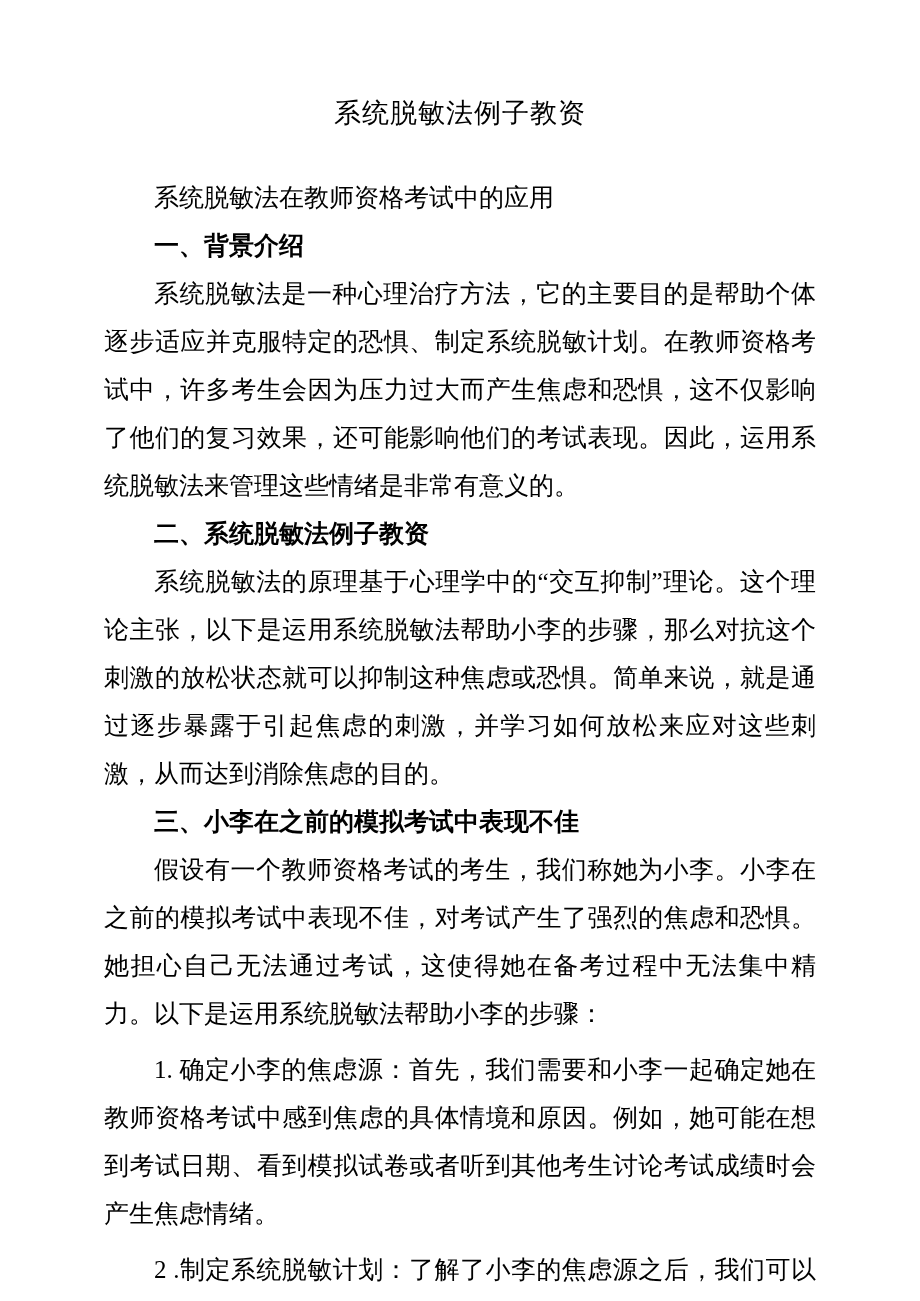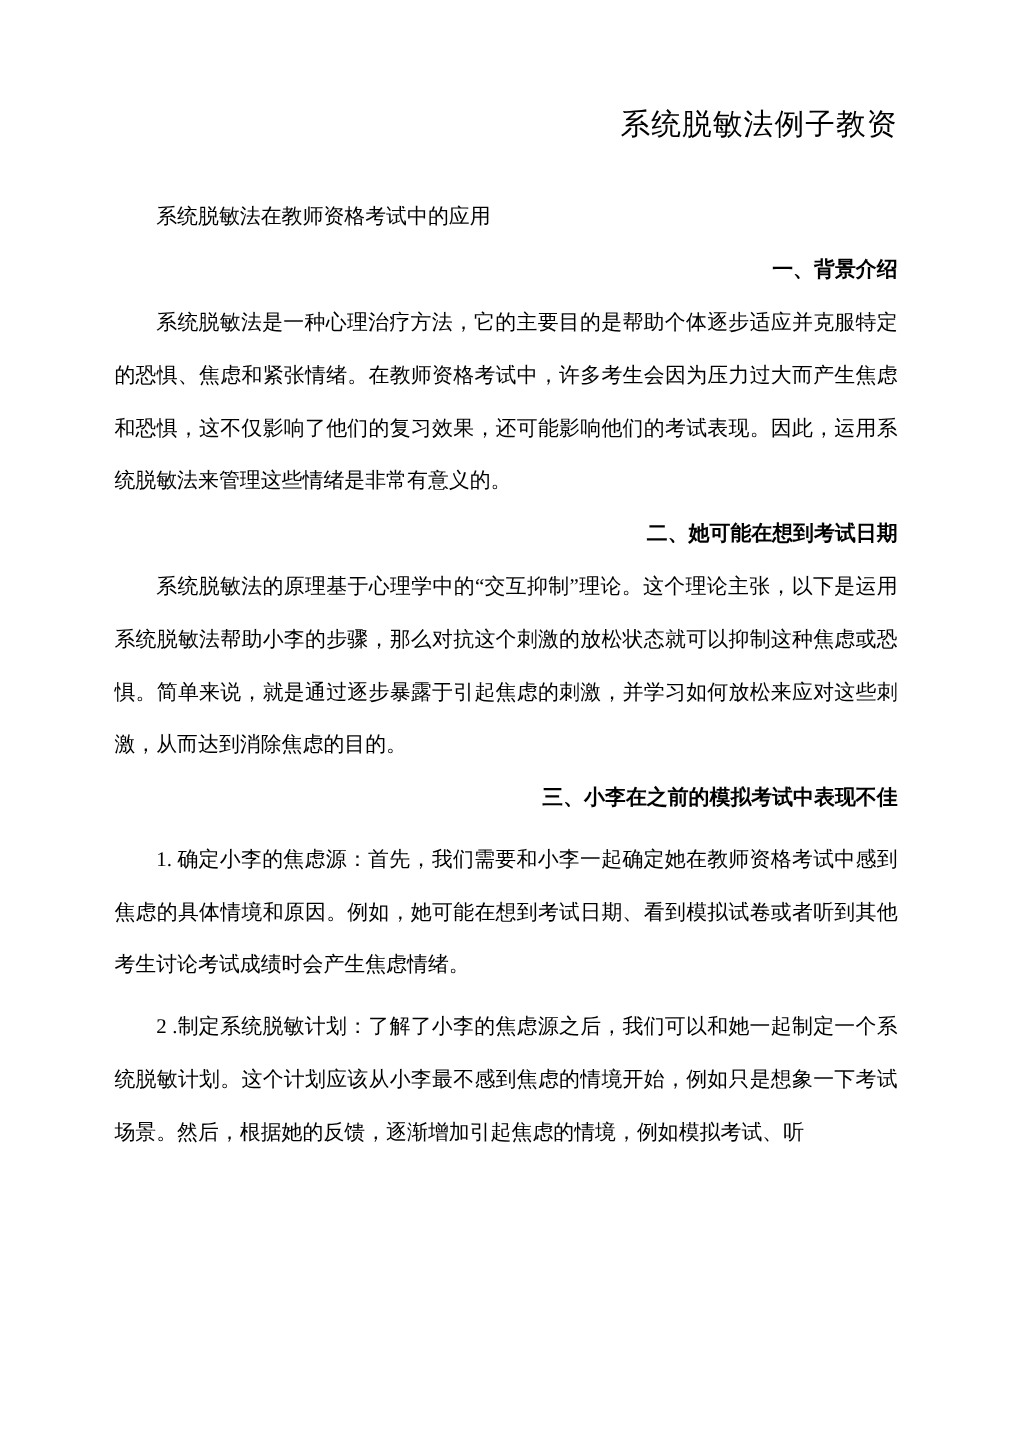--- a/index.html
+++ b/index.html
@@ -15,61 +15,62 @@
     color: #000000;
   }
   .page {
     box-sizing: border-box;
     width: 920px;
     height: 1301px;
     padding: 92px 104px 0 104px;
     background: #ffffff;
   }
   .doc-title {
-    text-align: right;
+    text-align: center;
     font-size: 27px;
     font-weight: 400;
     line-height: 42px;
     margin: 0 0 40px 0;
     letter-spacing: 1px;
   }
   .para, .heading {
-    font-size: 19px;
+    font-size: 25px;
     line-height: 48px;
     margin: 0;
     text-align: justify;
     text-justify: inter-character;
     text-indent: 2em;
     word-break: break-all;
   }
   .heading {
     font-weight: 700;
-    text-align: right;
+    text-align: left;
   }
   .spaced {
     margin-top: 8px;
   }
 </style>
 </head>
 <body>
 
 <div class="page">
 
   <h1 class="doc-title">系统脱敏法例子教资</h1>
 
   <p class="para">系统脱敏法在教师资格考试中的应用</p>
 
   <p class="heading">一、背景介绍</p>
 
-  <p class="para">系统脱敏法是一种心理治疗方法，它的主要目的是帮助个体逐步适应并克服特定的恐惧、焦虑和紧张情绪。在教师资格考试中，许多考生会因为压力过大而产生焦虑和恐惧，这不仅影响了他们的复习效果，还可能影响他们的考试表现。因此，运用系统脱敏法来管理这些情绪是非常有意义的。</p>
+  <p class="para">系统脱敏法是一种心理治疗方法，它的主要目的是帮助个体逐步适应并克服特定的恐惧、制定系统脱敏计划。在教师资格考试中，许多考生会因为压力过大而产生焦虑和恐惧，这不仅影响了他们的复习效果，还可能影响他们的考试表现。因此，运用系统脱敏法来管理这些情绪是非常有意义的。</p>
 
-  <p class="heading">二、她可能在想到考试日期</p>
+  <p class="heading">二、系统脱敏法例子教资</p>
 
   <p class="para">系统脱敏法的原理基于心理学中的“交互抑制”理论。这个理论主张，以下是运用系统脱敏法帮助小李的步骤，那么对抗这个刺激的放松状态就可以抑制这种焦虑或恐惧。简单来说，就是通过逐步暴露于引起焦虑的刺激，并学习如何放松来应对这些刺激，从而达到消除焦虑的目的。</p>
 
   <p class="heading">三、小李在之前的模拟考试中表现不佳</p>
 
+  <p class="para">假设有一个教师资格考试的考生，我们称她为小李。小李在之前的模拟考试中表现不佳，对考试产生了强烈的焦虑和恐惧。她担心自己无法通过考试，这使得她在备考过程中无法集中精力。以下是运用系统脱敏法帮助小李的步骤：</p>
 
   <p class="para spaced">1. 确定小李的焦虑源：首先，我们需要和小李一起确定她在教师资格考试中感到焦虑的具体情境和原因。例如，她可能在想到考试日期、看到模拟试卷或者听到其他考生讨论考试成绩时会产生焦虑情绪。</p>
 
   <p class="para spaced">2 .制定系统脱敏计划：了解了小李的焦虑源之后，我们可以和她一起制定一个系统脱敏计划。这个计划应该从小李最不感到焦虑的情境开始，例如只是想象一下考试场景。然后，根据她的反馈，逐渐增加引起焦虑的情境，例如模拟考试、听</p>
 
 </div>
 
 </body></html>

